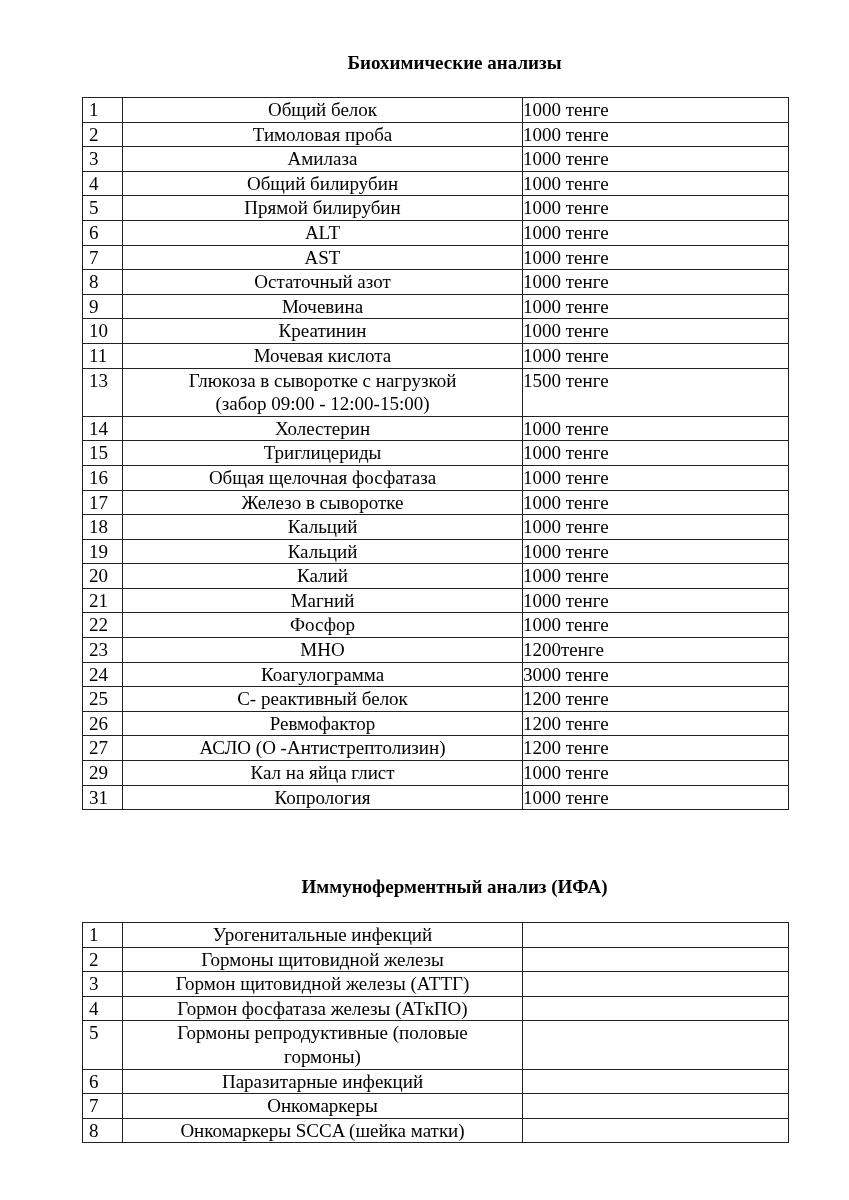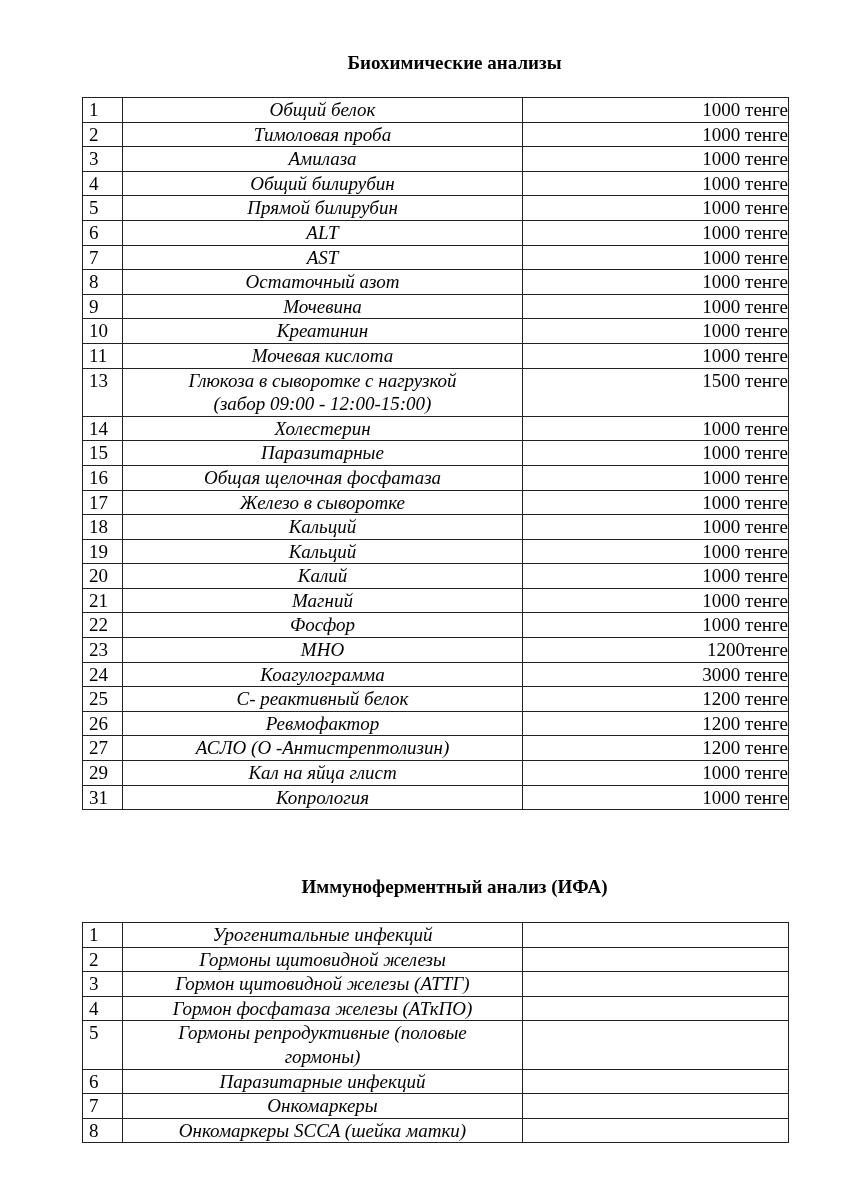--- a/index.html
+++ b/index.html
@@ -5,22 +5,22 @@
   html,body{margin:0;padding:0;background:#fff;}
   body{width:849px;height:1200px;position:relative;font-family:"Liberation Serif",serif;color:#000;overflow:hidden;}
   .title{position:absolute;left:0;width:849px;text-align:center;font-weight:bold;font-size:19px;}
   #t1title{top:52px;left:30px;}
   #t2title{top:876px;left:30px;}
   table{position:absolute;left:82px;width:707px;border-collapse:collapse;font-size:19px;table-layout:fixed;}
   #t1{top:97px;}
   #t2{top:922px;}
   td{border:1px solid #222;padding:0;line-height:23.6px;vertical-align:top;}
   td.num{width:33px;padding-left:6px;text-align:left;}
-  td.name{width:399px;text-align:center;font-style:italic;}
-  td.price{text-align:right;}
+  td.name{width:399px;text-align:center;}
+  td.price{text-align:left;}
   tr{height:23.6px;}
 </style>
 </head>
 <body>
 
 <div class="title" id="t1title">Биохимические анализы</div>
 <table id="t1">
     <tbody id="t1body">
       <tr>
         <td class="num">1</td>
@@ -110,21 +110,21 @@
       <tr>
         <td class="num">14</td>
         <td class="name">
           <div>Холестерин</div>
         </td>
         <td class="price">1000 тенге</td>
       </tr>
       <tr>
         <td class="num">15</td>
         <td class="name">
-          <div>Паразитарные</div>
+          <div>Триглицериды</div>
         </td>
         <td class="price">1000 тенге</td>
       </tr>
       <tr>
         <td class="num">16</td>
         <td class="name">
           <div>Общая щелочная фосфатаза</div>
         </td>
         <td class="price">1000 тенге</td>
       </tr>

